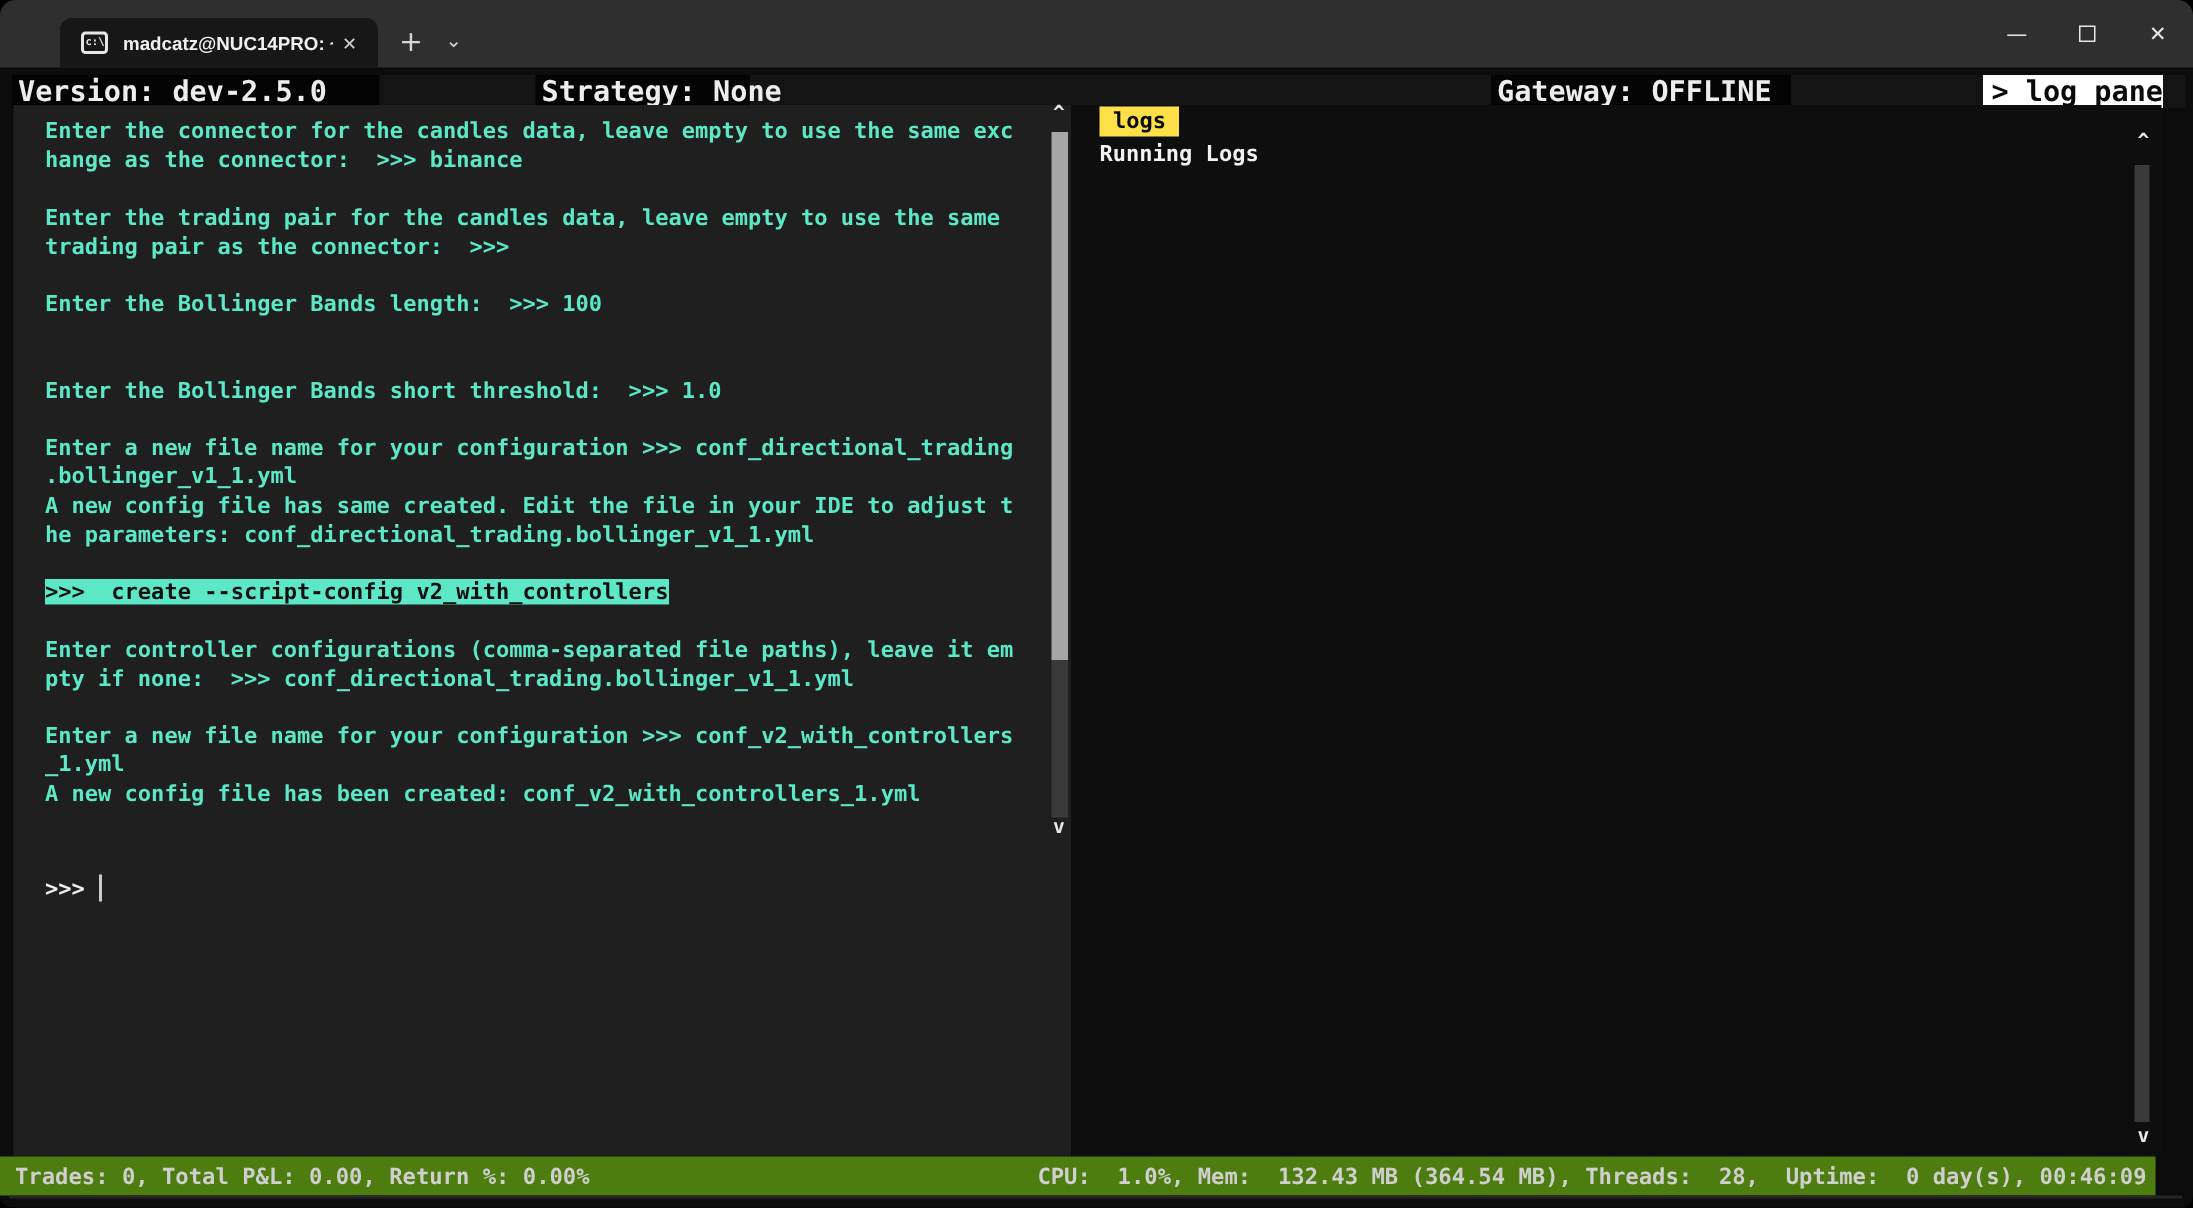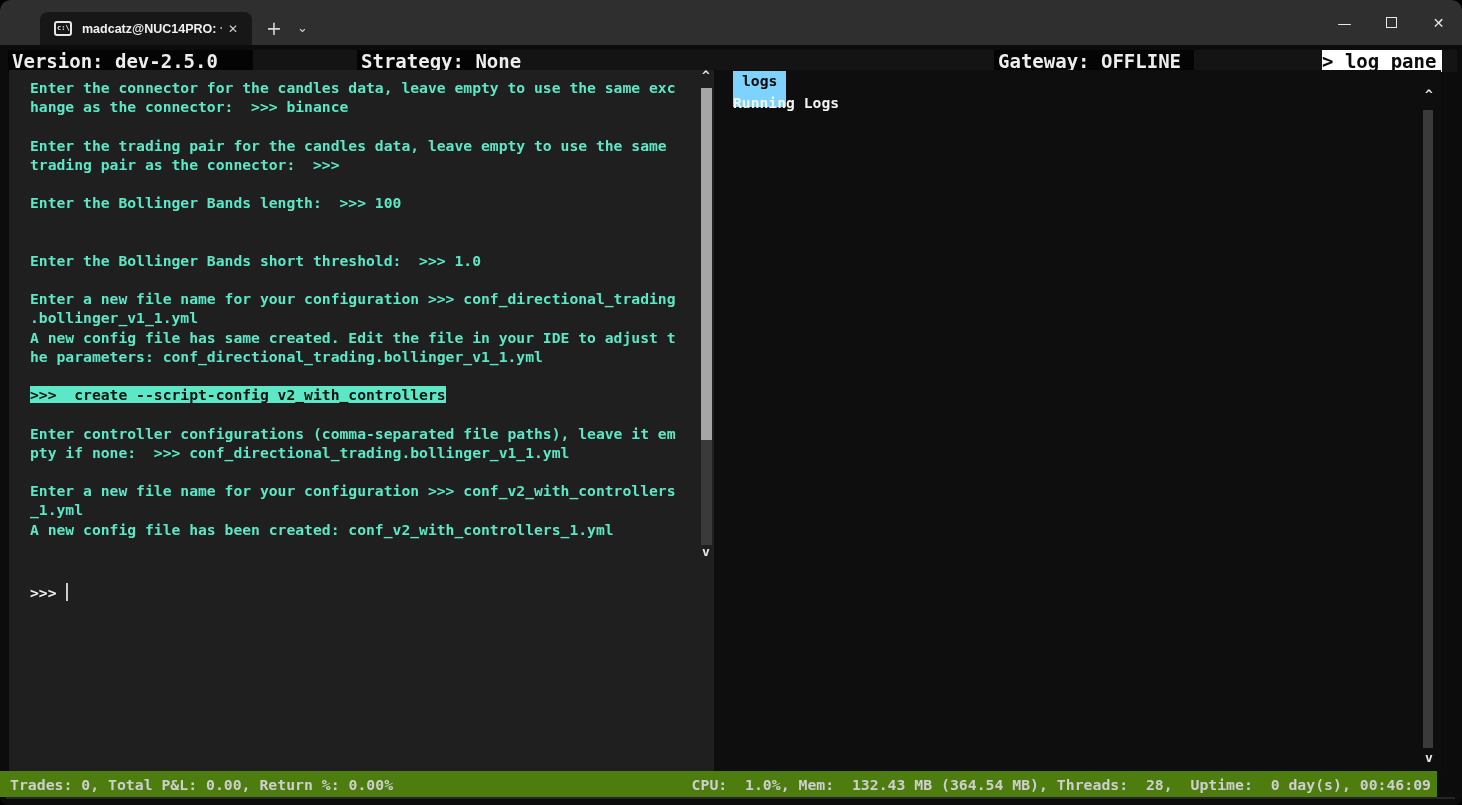--- a/index.html
+++ b/index.html
@@ -57,21 +57,21 @@
   .topbar .seg {
     position:absolute; top:0; height:22px; line-height:22px;
     background:#040404; padding:0 34px 0 4px; white-space:pre;
   }
   .seg-version  { left:0px;   width:245px; }
   .seg-strategy { left:349px; width:143px; }
   .seg-stratfile{ left:646px; width:180px;margin-top:32px; }
   .seg-gateway  { left:986px; width:200px; }
   .log-pane-btn {
     position:absolute; top:0; left:1314px; width:120px; height:22px; line-height:22px;
-    background:#ffffff; color:#0a0a0a; text-align:left; white-space:pre; cursor:pointer;
+    background:#ffffff; color:#0a0a0a; text-align:right; white-space:pre; cursor:pointer;
   }
 
   
   .left-pane {
     position:absolute; left:9px; top:70px; width:705px; height:701px;
     background:#1f1f1f;
   }
   .output-area { position:absolute; left:21px; top:8px; width:670px; }
   .term-line {
     min-height:19.2px; line-height:19.2px; font-size:14.7px; font-weight:bold;
@@ -103,22 +103,22 @@
   .lp-scroll-down {
     position:absolute; left:690px; top:474px; width:14px; text-align:center;
     color:#e8e8e8; font-size:13px; font-weight:bold; line-height:16px; cursor:pointer;
   }
 
   .right-pane {
     position:absolute; left:714px; top:70px; width:727px; height:701px;
     background:#0e0e0e;
   }
   .logs-tab {
-    position:absolute; left:19px; top:1px; height:36px; line-height:20px;
-    background:#7dd3fc; color:#0a0a0a; font-size:14.7px; font-weight:bold;
+    position:absolute; left:19px; top:1px; height:20px; line-height:20px;
+    background:#fde047; color:#0a0a0a; font-size:14.7px; font-weight:bold;
     padding:0 9px; cursor:pointer; white-space:pre;
   }
   .logs-heading {
     position:absolute; left:19px; top:23px; height:20px; line-height:20px;
     color:#f2f2f2; font-size:14.7px; font-weight:bold; white-space:pre;
   }
   .rp-scroll-up {
     position:absolute; right:5px; top:17px; width:14px; text-align:center;
     color:#e8e8e8; font-size:13px; font-weight:bold; cursor:pointer;
   }

